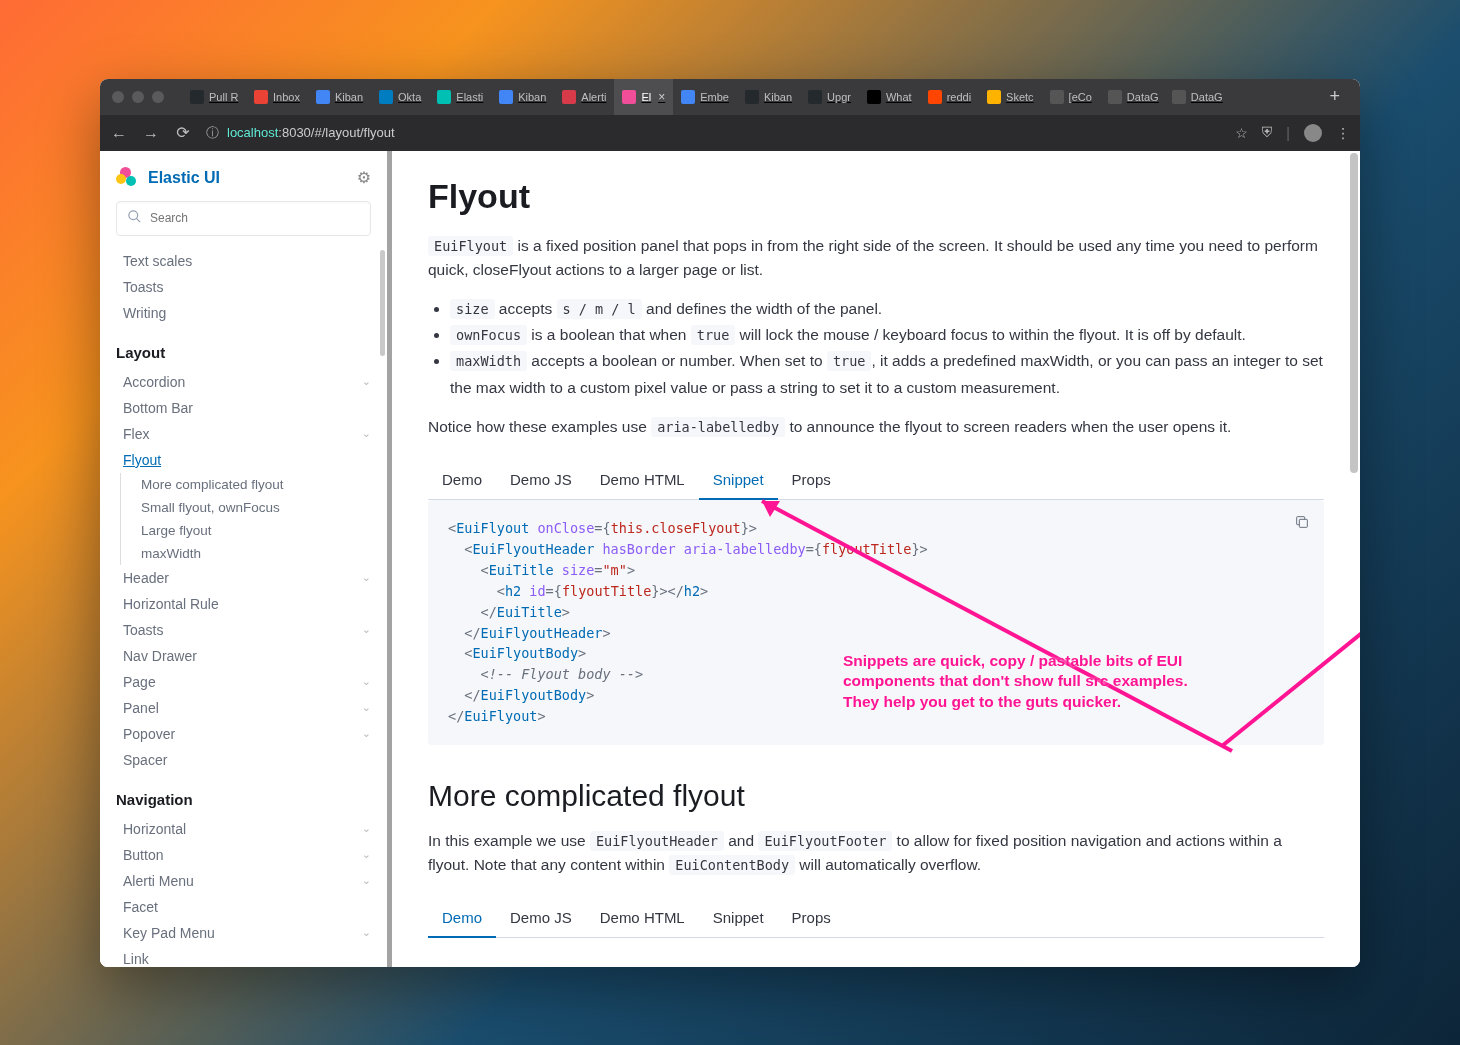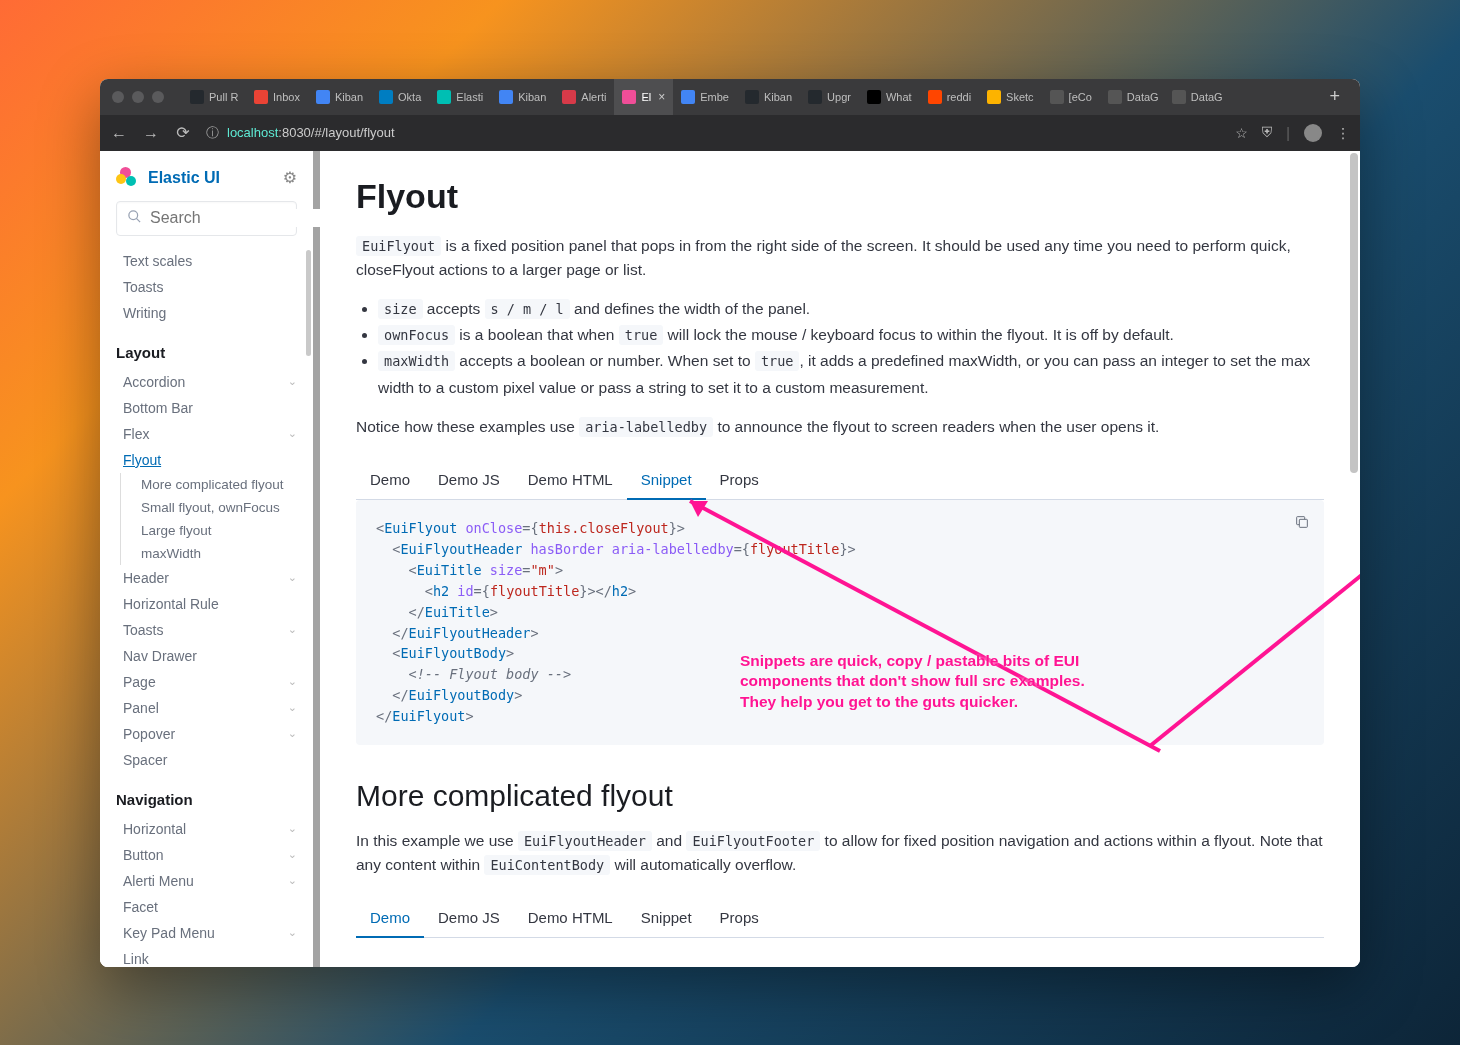--- a/index.html
+++ b/index.html
@@ -1,42 +1,42 @@
 <!DOCTYPE html>
 <html><head>
 <meta charset="utf-8">
 <style>
 * { box-sizing: border-box; margin: 0; padding: 0; }
 body { font-family: -apple-system, BlinkMacSystemFont, "Segoe UI", Helvetica, Arial, sans-serif; background: linear-gradient(135deg, #ff6b35 0%, #f7931e 20%, #1a4d6e 60%, #0d2538 100%); width:1460px; height:1045px; overflow:hidden; display:flex; align-items:center; justify-content:center; }
 .window { width: 1260px; height: 888px; background:#fff; border-radius:8px; overflow:hidden; box-shadow:0 20px 60px rgba(0,0,0,.4); display:flex; flex-direction:column; position:relative; }
 .titlebar { height:36px; background:#3a3a3c; display:flex; align-items:center; padding:0 12px; gap:18px; }
 .traffic { display:flex; gap:8px; }
 .traffic span { width:12px; height:12px; border-radius:50%; background:#5a5a5c; }
-.tabs { display:flex; flex:1; overflow:hidden; gap:0; }
+.tabs { display:flex; flex:1; overflow:hidden; gap:0;text-decoration:underline; }
 .tab { display:flex; align-items:center; gap:5px; padding:0 8px; height:36px; font-size:11px; color:#bfbfbf; white-space:nowrap; max-width:64px; overflow:hidden; cursor:pointer; }
 .tab.active { background:#4e4e50; color:#fff; }
 .tab .favicon { width:14px; height:14px; border-radius:2px; flex-shrink:0; }
 .tab .close { color:#ccc; font-size:12px; margin-left:2px; }
 .newtab { color:#ccc; font-size:18px; padding:0 8px; cursor:pointer; }
 .addrbar { height:36px; background:#2b2b2d; display:flex; align-items:center; padding:0 10px; gap:14px; color:#ddd; }
 .navbtn { color:#bbb; font-size:16px; cursor:pointer; width:18px; text-align:center; }
 .addr { flex:1; display:flex; align-items:center; gap:8px; font-size:13px; color:#ccc; }
 .addr .scheme { color:#9e9e9e; display:flex; align-items:center; gap:6px; }
 .addr .host { color:#5eead4; }
 .ricons { display:flex; gap:14px; align-items:center; color:#bbb; font-size:14px; }
 .ricons .avatar { width:18px; height:18px; border-radius:50%; background:#888; }
 .content { flex:1; display:flex; background:#fff; overflow:hidden; position:relative; }
-.sidebar { width:220px; border-right:7px solid #a3a3a3; display:flex; flex-direction:column; background:#fff; }
+.sidebar { width:292px; border-right:5px solid #a3a3a3; display:flex; flex-direction:column; background:#fff; }
 .sb-header { padding:16px 16px 12px 16px; display:flex; align-items:center; justify-content:space-between; }
 .brand { display:flex; align-items:center; gap:10px; font-weight:700; color:#006bb4; font-size:16px; }
 .logo { width:22px; height:22px; position:relative; }
 .logo span { position:absolute; border-radius:50%; }
 .gear { color:#888; font-size:16px; cursor:pointer; }
 .searchbox { margin:0 16px 12px 16px; border:1px solid #e5e7ea; border-radius:4px; display:flex; align-items:center; padding:7px 10px; gap:8px; color:#98a2b3; box-shadow:0 1px 2px rgba(0,0,0,.03) inset; }
-.searchbox input { border:none; outline:none; font-size:16px; flex:1; color:#333; }
+.searchbox input { border:none; outline:none; font-size:12px; flex:1; color:#333; }
 .navlist { flex:1; overflow:auto; padding:0 8px 20px 8px; position:relative; }
 .navlist::-webkit-scrollbar{display:none;}
 .sb-scroll { position:absolute; right:2px; top:2px; width:5px; height:106px; background:#c9c9c9; border-radius:3px; }
 .nav-item { font-size:14px; color:#69707d; padding:5px 8px; cursor:pointer; display:flex; justify-content:space-between; align-items:center;margin-left:7px; }
 .nav-item.active { color:#006bb4; text-decoration:underline; font-weight:500; }
 .nav-item .chev { color:#bbb; font-size:11px; }
 .nav-sub { font-size:13.5px; color:#69707d; padding:4px 8px 4px 20px; cursor:pointer; border-left:1px solid #ddd; margin-left:12px; }
 .nav-heading { font-size:15px; font-weight:700; color:#1a1c21; padding:18px 8px 8px 8px; }
 .main { flex:1; overflow:auto; padding:26px 36px; color:#343741; position:relative; }
 .main h1 { font-size:34px; font-weight:600; color:#1a1c21; margin-bottom:18px; }
@@ -305,17 +305,17 @@
         </div>
 
       <svg class="arrow" style="top:330px;left:350px" width="500" height="280">
         <line class="arrow-line" x1="490" y1="270" x2="20" y2="20"></line>
         <polygon class="arrow-head" points="20,20 38,20 28,36"></polygon>
       </svg>
       <svg class="arrow" style="top:370px;left:760px" width="350" height="230">
         <line class="arrow-line" x1="70" y1="225" x2="330" y2="15"></line>
         <polygon class="arrow-head" points="330,15 312,18 322,34"></polygon>
       </svg>
-      <div class="annot" style="top:500px;left:420px;width:380px">Snippets are quick, copy / pastable bits of EUI components that don't show full src examples. They help you get to the guts quicker.</div>
+      <div class="annot" style="top:500px;left:451px;width:380px">Snippets are quick, copy / pastable bits of EUI components that don't show full src examples. They help you get to the guts quicker.</div>
     </div>
     <div class="page-scroll"></div>
   </div>
 </div>
 
 </body></html>

